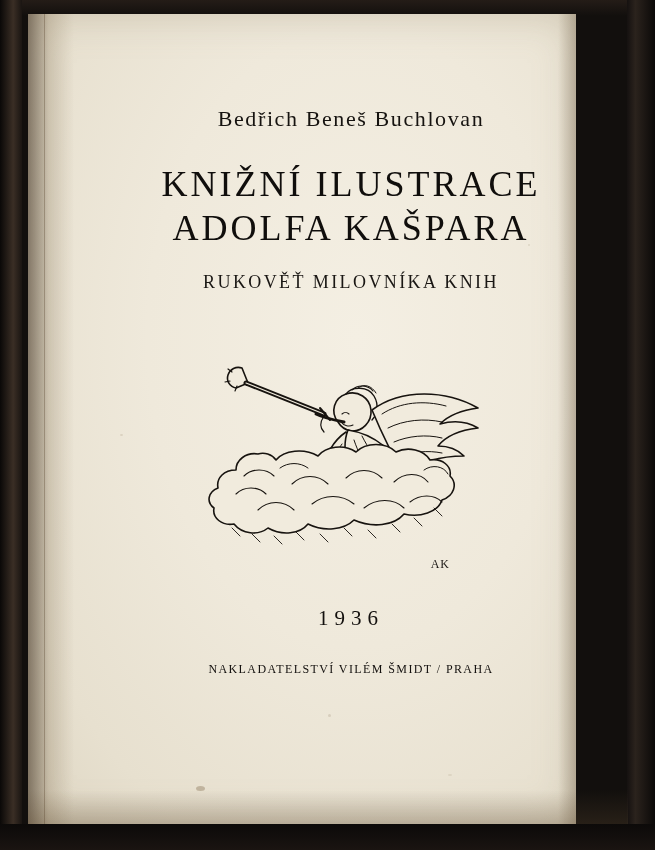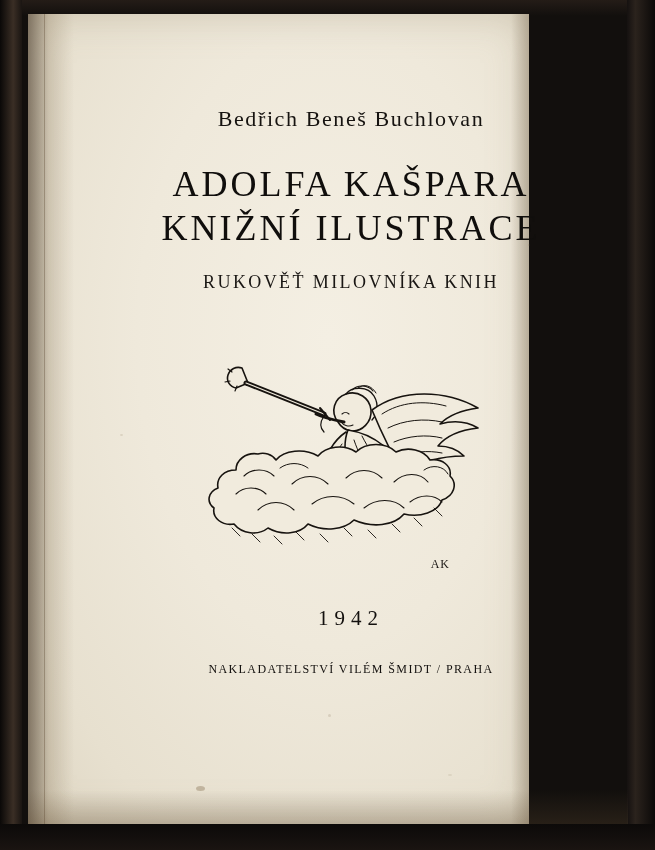--- a/index.html
+++ b/index.html
@@ -47,21 +47,21 @@
     right: 0; top: 0;
     width: 28px; height: 850px;
     background: linear-gradient(270deg, #0b0908 0%, #2b231d 70%, #151110 100%);
   }
 
   
   #page {
     position: absolute;
     left: 28px;
     top: 14px;
-    width: 501px;
+    width: 548px;
     height: 810px;
     background:
       radial-gradient(ellipse at 60% 40%, #f4efe3 0%, #efe9db 45%, #e7e0cf 80%, #ded6c3 100%);
     box-shadow: inset 0 0 40px rgba(150,135,105,0.35);
   }
 
   
   .gutter {
     position: absolute;
     left: 0; top: 0;
@@ -193,22 +193,22 @@
     <div class="speckle" style="left:300px; top:700px; width:3px; height:3px; opacity:.5;"></div>
     <div class="speckle" style="left:92px; top:420px; width:3px; height:2px; opacity:.45;"></div>
     <div class="speckle" style="left:500px; top:230px; width:2px; height:2px; opacity:.4;"></div>
     <div class="speckle" style="left:420px; top:760px; width:4px; height:2px; opacity:.35;"></div>
 
     <div class="title-block">
 
       <div class="author">Bedřich Beneš Buchlovan</div>
 
       <div class="main-title">
+        <div>KNIŽNÍ ILUSTRACE</div>
         <div>ADOLFA KAŠPARA</div>
-        <div>KNIŽNÍ ILUSTRACE</div>
       </div>
 
       <div class="subtitle">RUKOVĚŤ MILOVNÍKA KNIH</div>
 
       <div class="illustration">
         <svg width="340" height="250" viewBox="0 0 340 250" xmlns="http://www.w3.org/2000/svg">
           <g fill="none" stroke="#17130f" stroke-width="1.6" stroke-linecap="round" stroke-linejoin="round">
 
             <path d="M46 32 C40 30 34 33 32 39 C30 45 34 51 40 52 L52 47 Z" fill="#f1ebdd"></path>
             <path d="M36 36 L32 33 M34 45 L29 46 M41 50 L39 55" stroke-width="1.2"></path>
@@ -270,18 +270,18 @@
             <path d="M228 134 C236 128 248 130 252 138" stroke-width="1"></path>
 
             <path d="M36 192 L44 200 M56 198 L64 206 M78 200 L86 208 M100 196 L108 204
                      M124 198 L132 206 M148 192 L156 200 M172 194 L180 202 M196 188 L204 196
                      M218 182 L226 190 M238 172 L246 180" stroke-width="0.9"></path>
           </g>
         </svg>
         <div class="mono">AK</div>
       </div>
 
-      <div class="year">1942</div>
+      <div class="year">1936</div>
       <div class="publisher">NAKLADATELSTVÍ VILÉM ŠMIDT / PRAHA</div>
 
     </div>
   </div>
 </div>
 
 </body></html>

